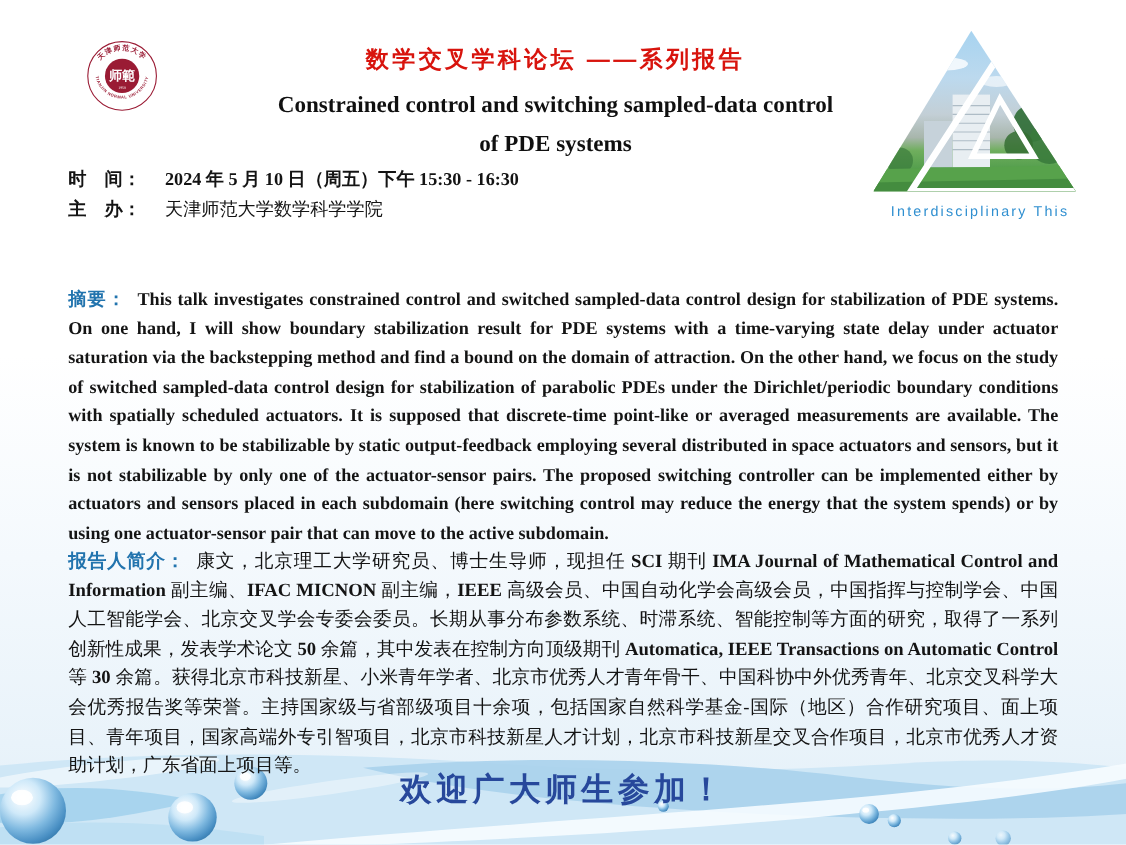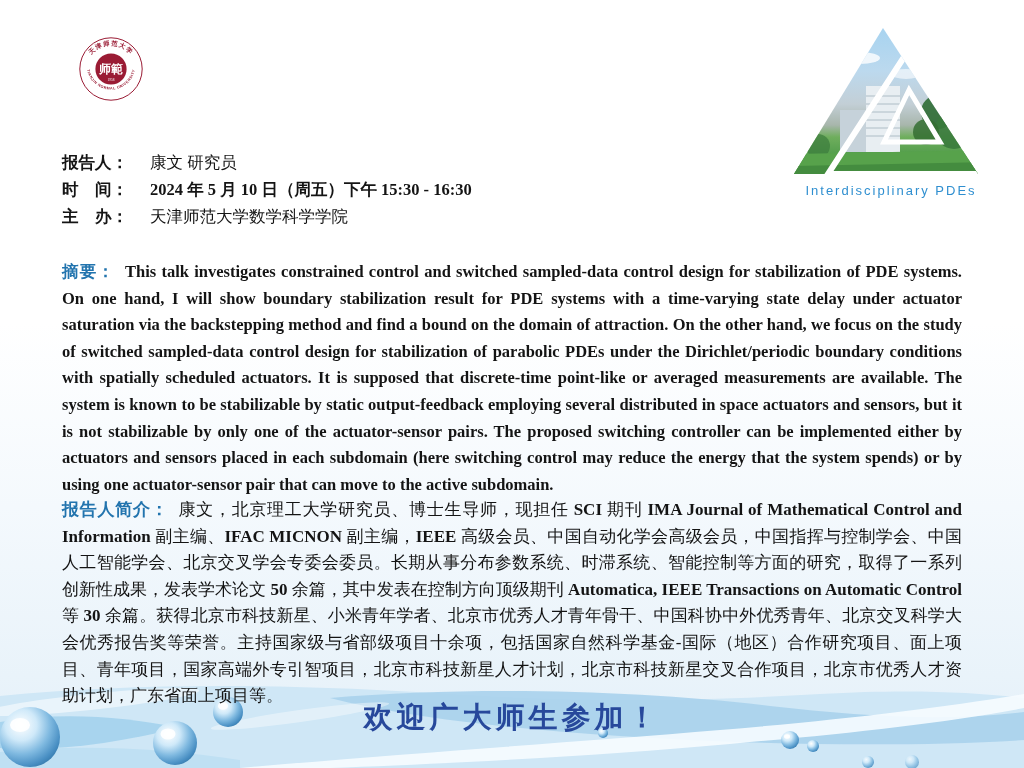--- a/index.html
+++ b/index.html
@@ -54,20 +54,27 @@
       <textPath href="#sealTop" startOffset="50%" text-anchor="middle">天津师范大学</textPath>
     </text>
     <text font-size="3.7" font-weight="bold" fill="#9a1b34" letter-spacing="0.5" font-family="Liberation Sans, sans-serif">
       <textPath href="#sealBot" startOffset="50%" text-anchor="middle">TIANJIN NORMAL UNIVERSITY</textPath>
     </text>
     <circle cx="33" cy="33" r="15.6" fill="#9a1b34"></circle>
     <text x="33" y="36.5" text-anchor="middle" font-size="12" font-weight="bold" fill="#ffffff">师範</text>
     <text x="33" y="44.5" text-anchor="middle" font-size="3.4" fill="#ffffff">1958</text>
   </svg>
 
+  <div class="header">
+    <div class="series-title">数学交叉学科论坛 ——系列报告</div>
+    <div class="talk-title">
+      <div>Constrained control and switching sampled-data control</div>
+      <div>of PDE systems</div>
+    </div>
+  </div>
 
   <div class="forum-logo">
     <svg width="206" height="150" viewBox="0 0 206 150">
       <defs>
         <linearGradient id="photoG" x1="0" y1="0" x2="0" y2="1">
           <stop offset="0%" stop-color="#a6d3f0"></stop>
           <stop offset="30%" stop-color="#bcd9ee"></stop>
           <stop offset="52%" stop-color="#c3cfd6"></stop>
           <stop offset="66%" stop-color="#a8b6ac"></stop>
           <stop offset="74%" stop-color="#6fae5d"></stop>
@@ -88,27 +95,24 @@
         <circle cx="150" cy="86" r="17" fill="#2f6d35" opacity="0.9"></circle>
         <circle cx="166" cy="104" r="19" fill="#3a7b3c" opacity="0.9"></circle>
         <circle cx="138" cy="106" r="13" fill="#356f33" opacity="0.85"></circle>
         <circle cx="30" cy="120" r="12" fill="#3a7b3c" opacity="0.7"></circle>
         <path d="M0,128 L206,124 L206,150 L0,150 Z" fill="#57a24b"></path>
         <path d="M0,140 L206,136 L206,150 L0,150 Z" fill="#448c3f"></path>
         <polygon points="118,28 40,148 196,148" fill="none" stroke="#ffffff" stroke-width="6"></polygon>
         <polygon points="121,64 96,116 152,116" fill="none" stroke="#ffffff" stroke-width="5"></polygon>
       </g>
     </svg>
-    <div class="forum-en">Interdisciplinary PDEs</div>
+    <div class="forum-en">Interdisciplinary This</div>
   </div>
 
   <div class="info-block">
-    <div class="info-row">
-      <span class="info-label">报告人：</span><span class="info-value">康文 研究员</span>
-    </div>
     <div class="info-row">
       <span class="info-label">时　间：</span><span class="info-value strong">2024 年 5 月 10 日（周五）下午 15:30 - 16:30</span>
     </div>
     <div class="info-row">
       <span class="info-label">主　办：</span><span class="info-value">天津师范大学数学科学学院</span>
     </div>
   </div>
 
   <p class="abstract">
     <span class="para-label">摘要：</span><span>This talk investigates constrained control and switched sampled-data control design for stabilization of PDE systems. On one hand, I will show boundary stabilization result for PDE systems with a time-varying state delay under actuator saturation via the backstepping method and find a bound on the domain of attraction. On the other hand, we focus on the study of switched sampled-data control design for stabilization of parabolic PDEs under the Dirichlet/periodic boundary conditions with spatially scheduled actuators. It is supposed that discrete-time point-like or averaged measurements are available. The system is known to be stabilizable by static output-feedback employing several distributed in space actuators and sensors, but it is not stabilizable by only one of the actuator-sensor pairs. The proposed switching controller can be implemented either by actuators and sensors placed in each subdomain (here switching control may reduce the energy that the system spends) or by using one actuator-sensor pair that can move to the active subdomain.</span>

